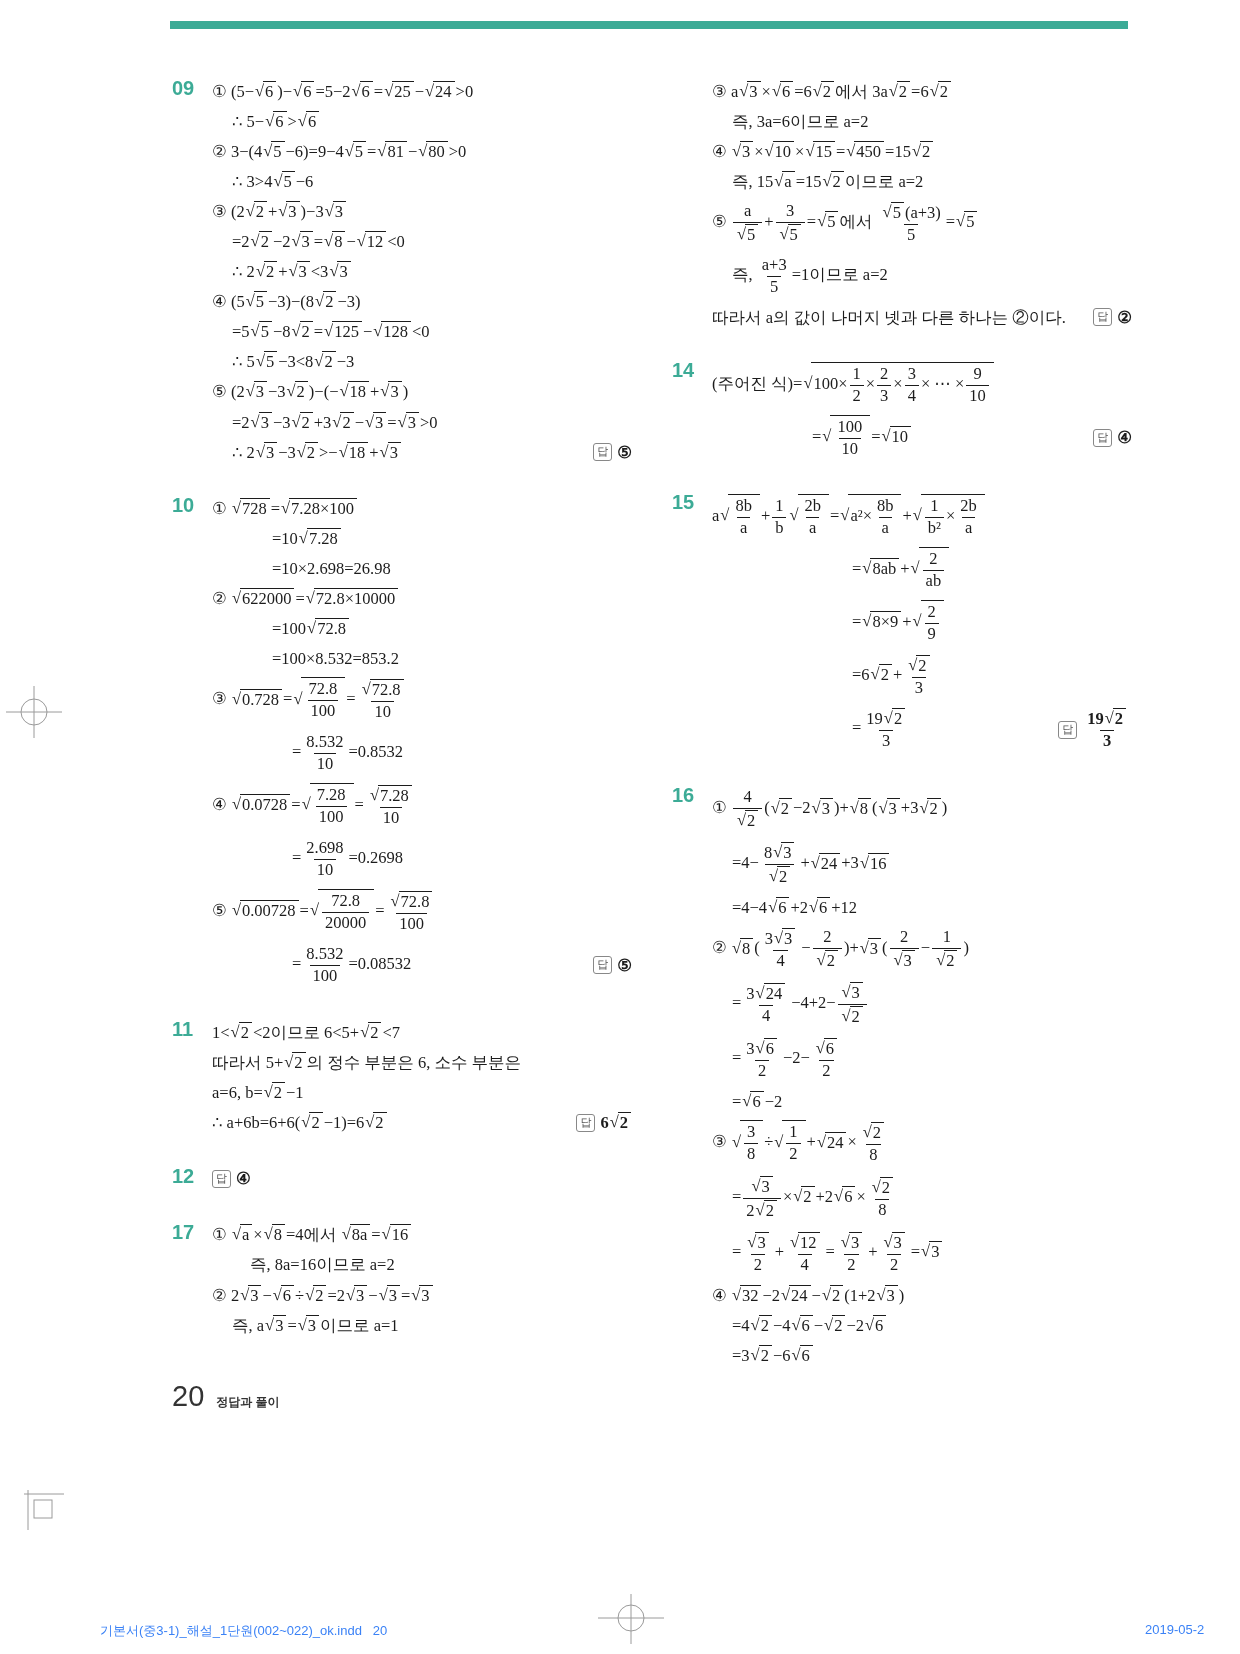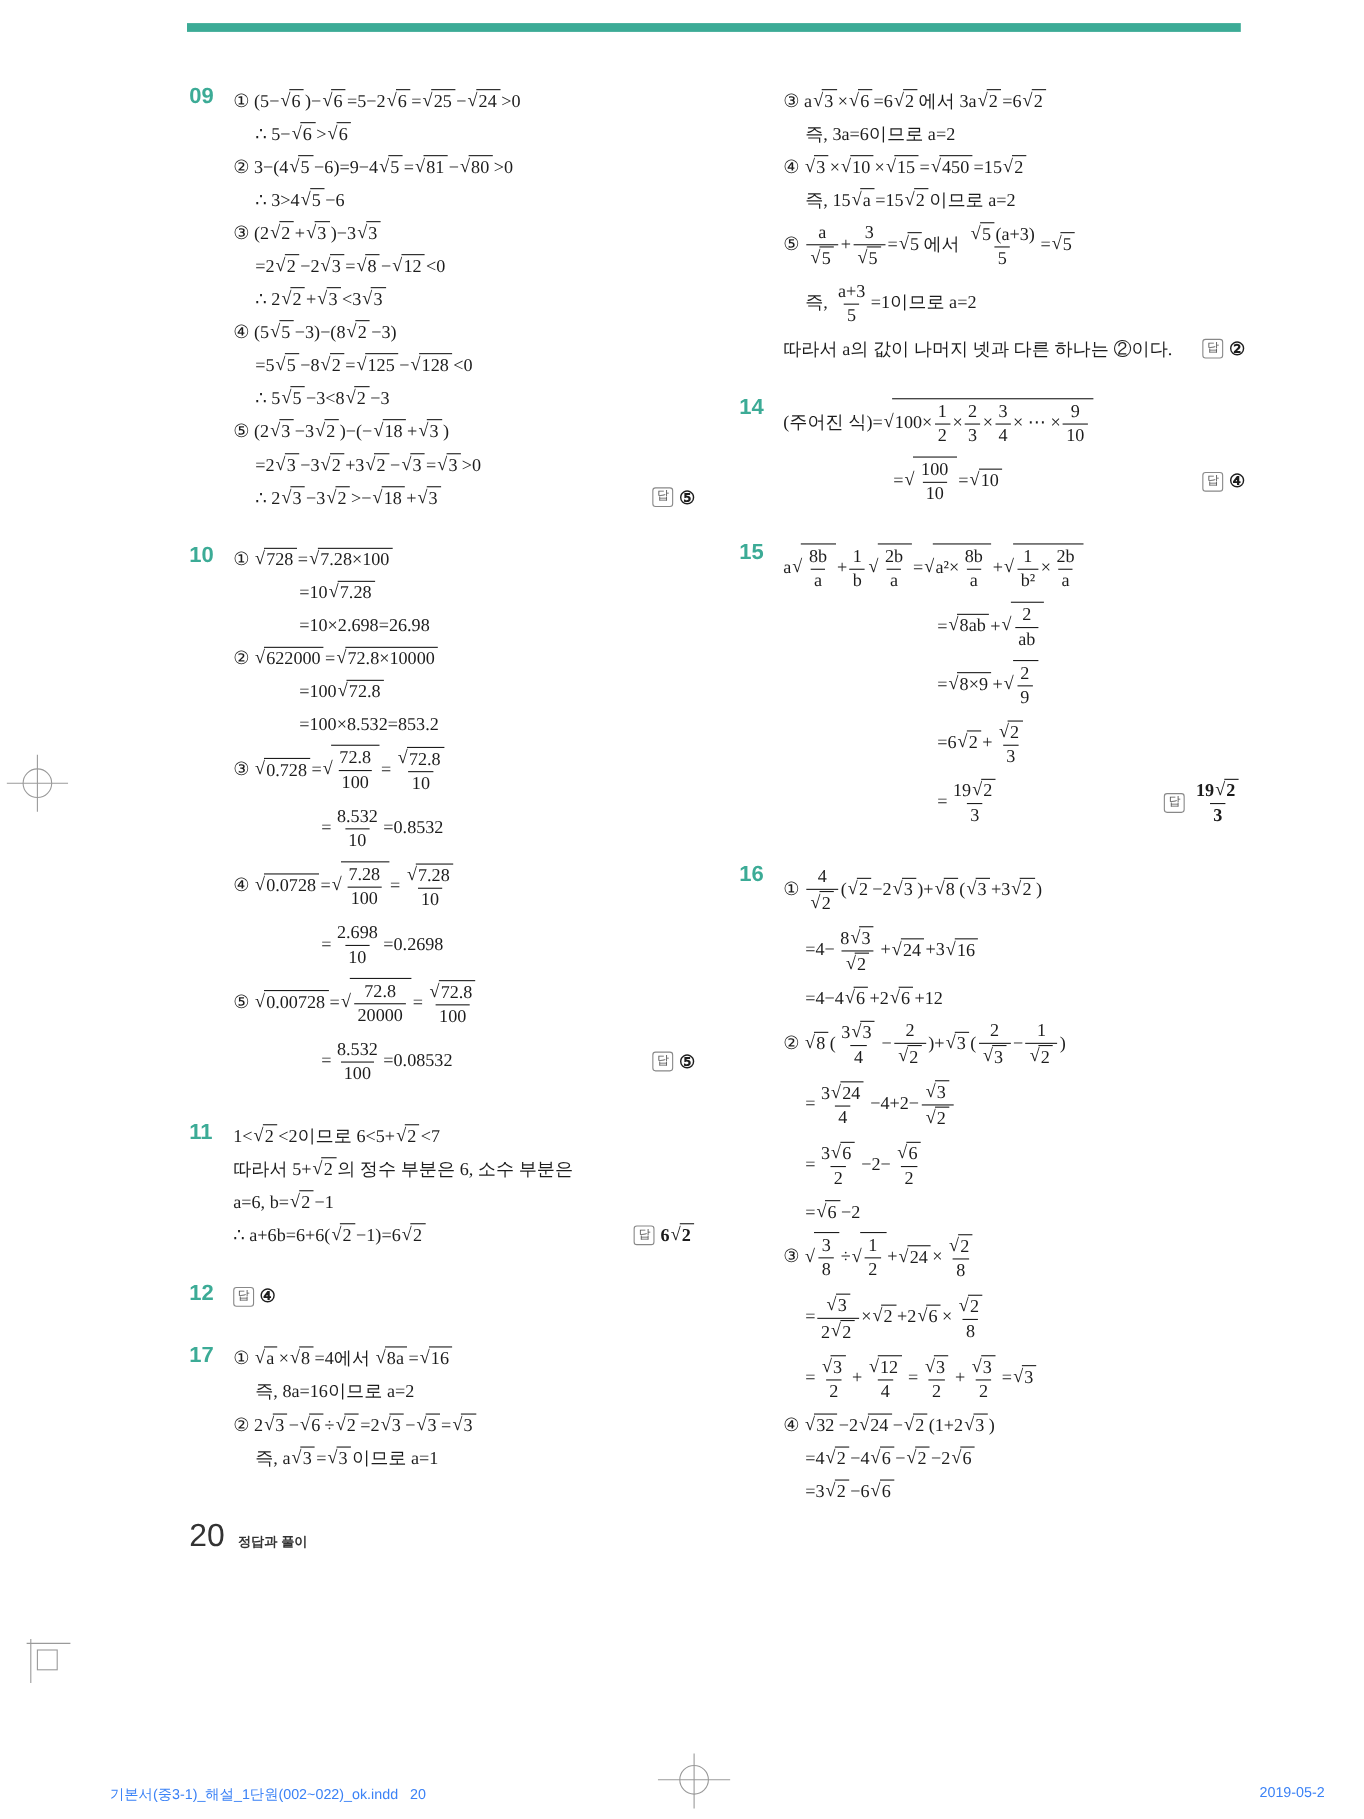--- a/index.html
+++ b/index.html
@@ -261,21 +261,21 @@
         </div>
       </div>
     </div>
     <div class="problem">
       <div class="pnum">17</div>
       <div class="pbody">
         <div class="mline">
           <span class="mcontent" style="margin-left: 0px;">① <span class="sqrt"><span class="rsign">√</span><span class="rad">a</span></span>×<span class="sqrt"><span class="rsign">√</span><span class="rad">8</span></span>=4에서 <span class="sqrt"><span class="rsign">√</span><span class="rad">8a</span></span>=<span class="sqrt"><span class="rsign">√</span><span class="rad">16</span></span></span>
         </div>
         <div class="mline">
-          <span class="mcontent" style="margin-left: 20px;">즉, 8a=16이므로 a=2</span>
+          <span class="mcontent" style="margin-left: 38px;">즉, 8a=16이므로 a=2</span>
         </div>
         <div class="mline">
           <span class="mcontent" style="margin-left: 0px;">② 2<span class="sqrt"><span class="rsign">√</span><span class="rad">3</span></span>−<span class="sqrt"><span class="rsign">√</span><span class="rad">6</span></span>÷<span class="sqrt"><span class="rsign">√</span><span class="rad">2</span></span>=2<span class="sqrt"><span class="rsign">√</span><span class="rad">3</span></span>−<span class="sqrt"><span class="rsign">√</span><span class="rad">3</span></span>=<span class="sqrt"><span class="rsign">√</span><span class="rad">3</span></span></span>
         </div>
         <div class="mline">
           <span class="mcontent" style="margin-left: 20px;">즉, a<span class="sqrt"><span class="rsign">√</span><span class="rad">3</span></span>=<span class="sqrt"><span class="rsign">√</span><span class="rad">3</span></span>이므로 a=1</span>
         </div>
       </div>
     </div>
   </div>

